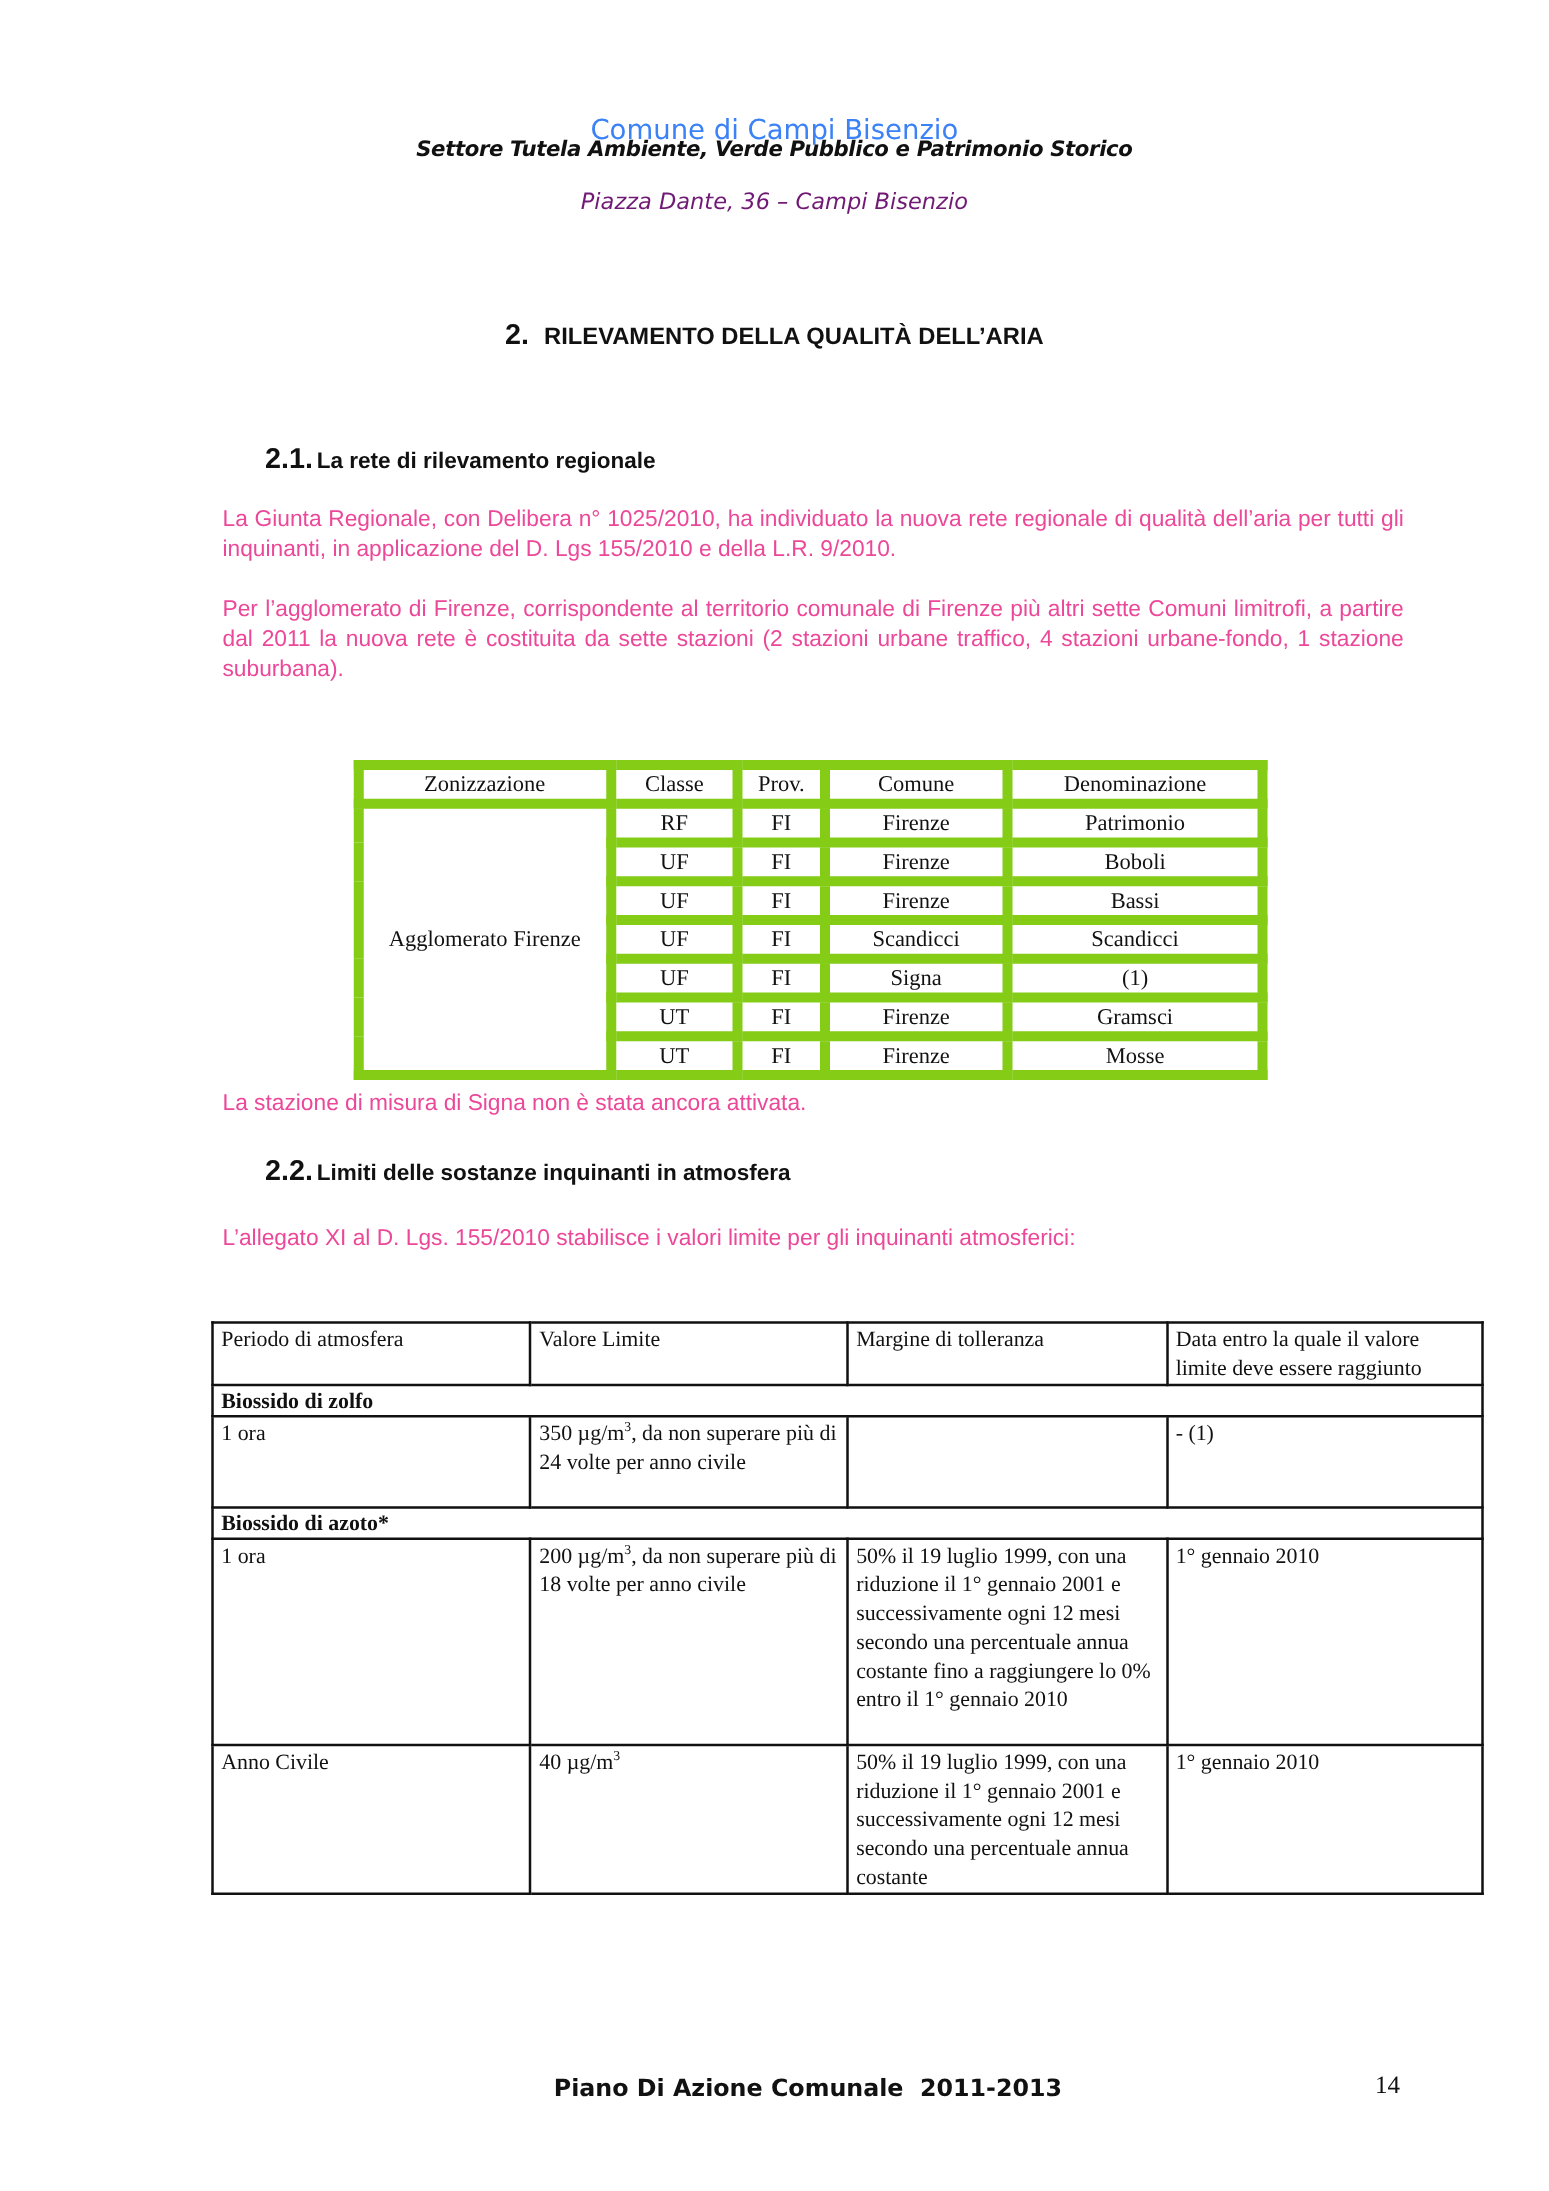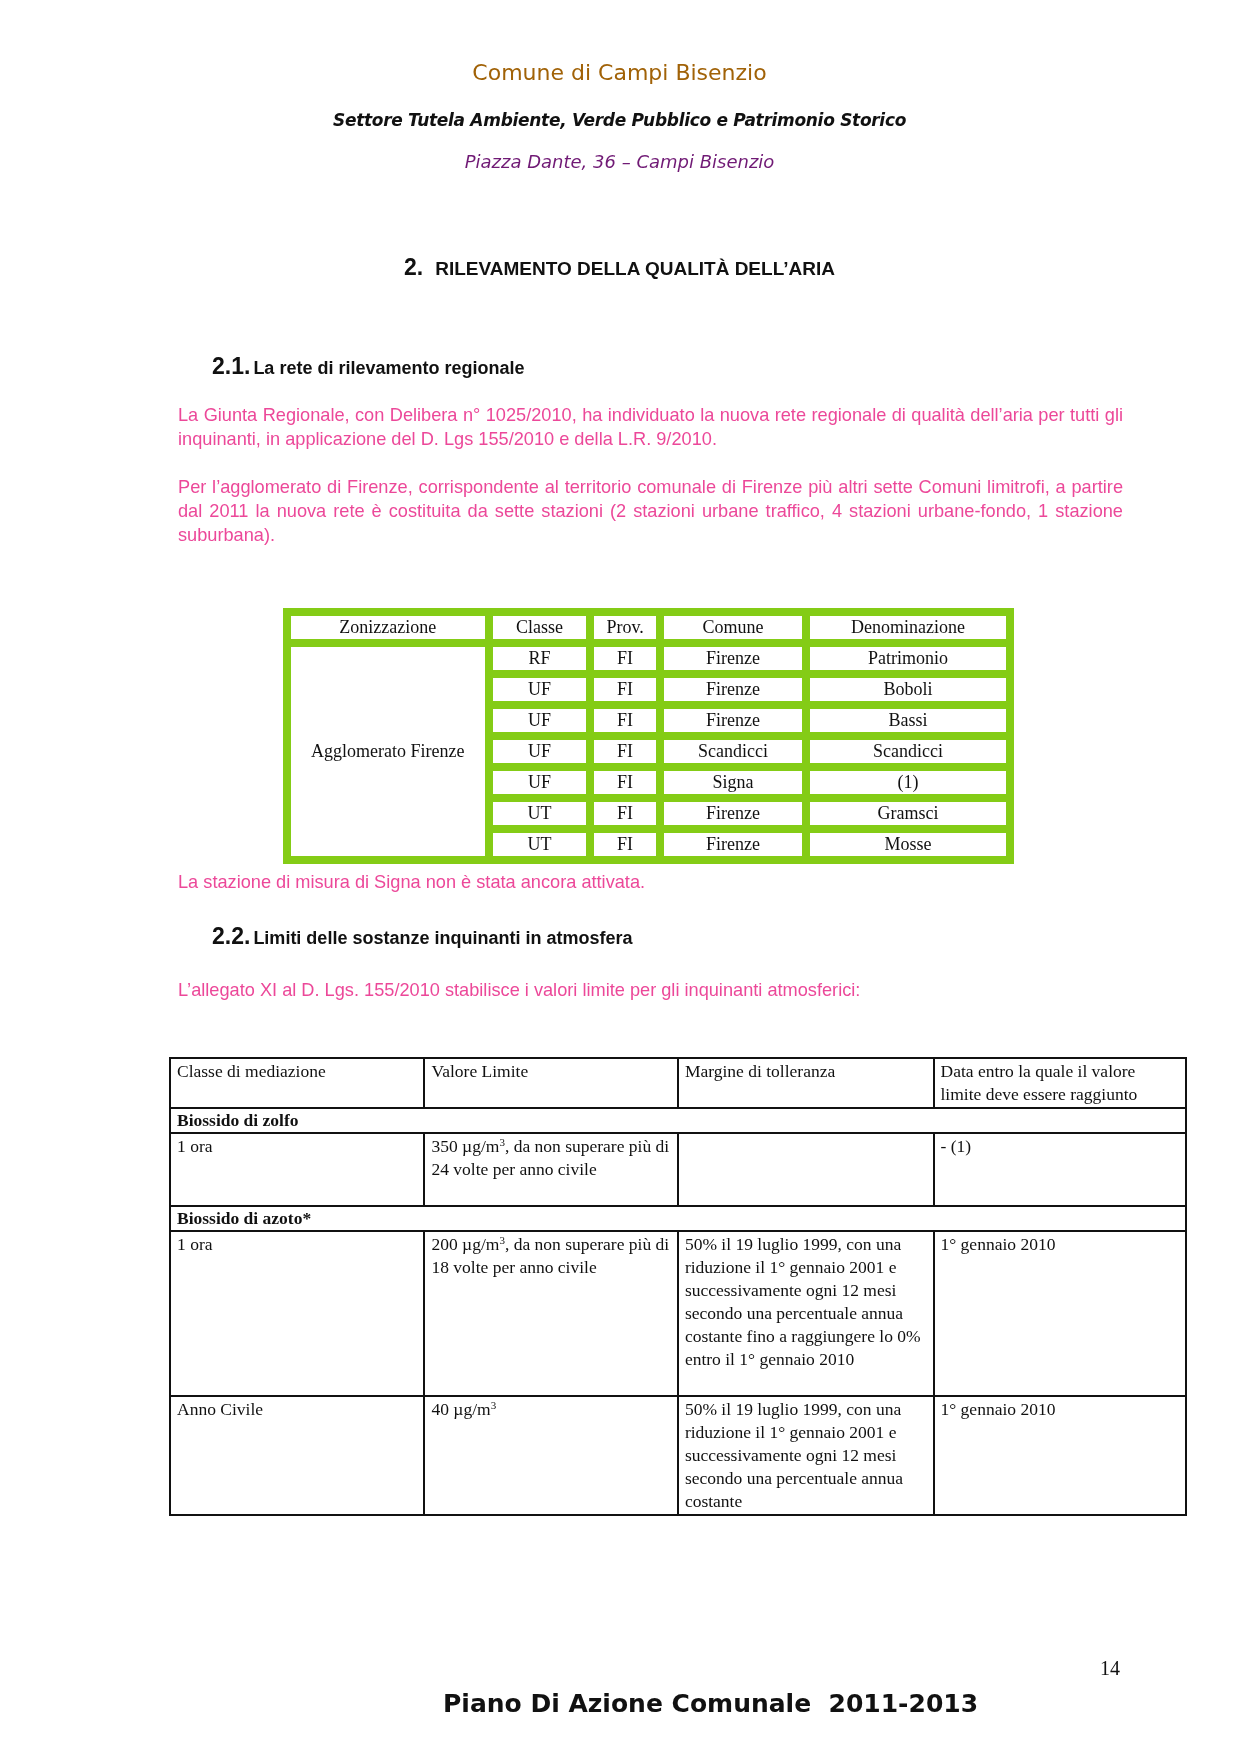--- a/index.html
+++ b/index.html
@@ -1,34 +1,34 @@
 <!DOCTYPE html>
 <html><head>
 <meta charset="utf-8">
 <style>
   html, body { margin:0; padding:0; background:#ffffff; }
   body { width:1239px; height:1753px; position:relative; overflow:hidden; color:#111; }
   .abs { position:absolute; }
   .hdr { left:0; width:1239px; text-align:center; font-family:"DejaVu Sans", sans-serif; }
-  .h1 { top:60px; font-size:22px; color:#a16207; }
+  .h1 { top:92px; font-size:22px; color:#3b82f6; }
   .h2 { top:110px; font-size:17px; font-weight:bold; font-style:italic; letter-spacing:-0.3px; }
   .h3 { top:151px; font-size:18px; font-style:italic; color:#701a75; font-weight:300; }
   .title { top:254px; left:0; width:1239px; text-align:center; font-family:"Liberation Sans", sans-serif; font-weight:bold; font-size:19px; }
   .title .num { font-size:23px; margin-right:12px; }
   .sec { font-family:"Liberation Sans", sans-serif; font-weight:bold; font-size:18px; }
   .sec .num { font-size:23px; margin-right:3px; }
   .para { left:178px; width:945px; font-family:"Liberation Sans", sans-serif; font-size:18.2px; line-height:24px; text-align:justify; color:#ec4899; }
   table { border-collapse:collapse; font-family:"Liberation Serif", serif; color:#111; }
   .t1 { left:283px; top:608px; width:731px; font-size:18px; }
   .t1 td, .t1 th { border:8px solid #84cc16; text-align:center; font-weight:normal; padding:0; height:23px; line-height:23px; }
   .t2 { left:169px; top:1057px; width:1018px; font-size:17.5px; }
   .t2 td { border:2px solid #111; vertical-align:top; padding:1px 6px 1px 6px; line-height:23px; text-align:left; }
   .t2 td.group { font-weight:bold; padding-top:0; padding-bottom:0; }
   sup { font-size:11px; vertical-align:top; position:relative; top:-4px; }
-  .footer { top:1660px; left:443px; font-family:"DejaVu Sans", sans-serif; font-weight:bold; font-size:25px;margin-top:29px; }
+  .footer { top:1660px; left:443px; font-family:"DejaVu Sans", sans-serif; font-weight:bold; font-size:19px; }
   .pagenum { top:1657px; left:1100px; font-family:"Liberation Serif", serif; font-size:20px; }
 </style>
 </head>
 <body>
 
 <div class="abs hdr h1">Comune di Campi Bisenzio</div>
 <div class="abs hdr h2">Settore Tutela Ambiente, Verde Pubblico e Patrimonio Storico</div>
 <div class="abs hdr h3">Piazza Dante, 36 – Campi Bisenzio</div>
 
 <div class="abs title">
@@ -114,21 +114,21 @@
 
 <table class="abs t2">
   <colgroup>
     <col style="width:255px">
       <col style="width:254px">
       <col style="width:256px">
       <col style="width:253px">
   </colgroup>
   <tbody>
       <tr>
-    <td style="height:44px;">Classe di mediazione</td>
+    <td style="height:44px;">Periodo di atmosfera</td>
     <td>Valore Limite</td>
     <td>Margine di tolleranza</td>
     <td>Data entro la quale il valore limite deve essere raggiunto</td>
   </tr>
   <tr>
     <td colspan="4" class="group">Biossido di zolfo</td>
   </tr>
   <tr>
     <td style="height:69px;">1 ora</td>
     <td><span>350 µg/m</span><sup>3</sup><span>, da non superare più di 24 volte per anno civile</span></td>

